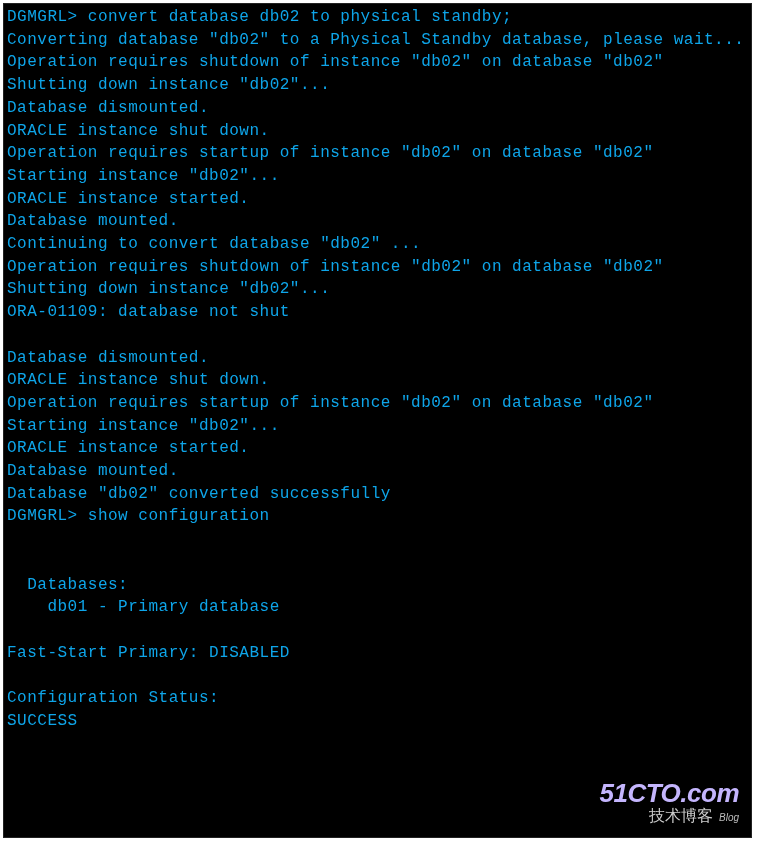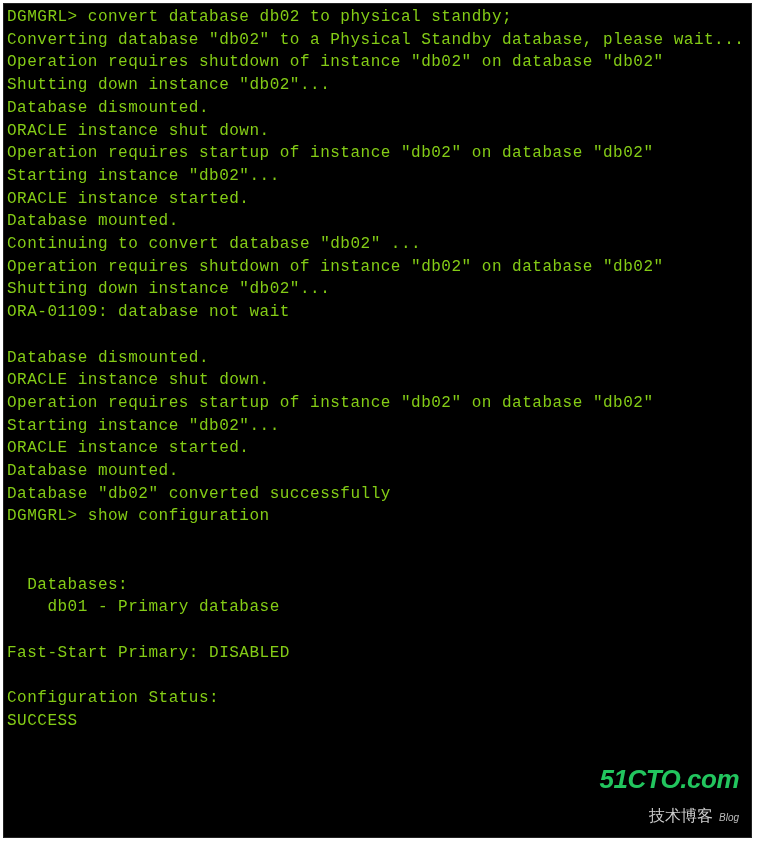--- a/index.html
+++ b/index.html
@@ -17,50 +17,50 @@
       border: 1px solid #222;
       margin: 3px;
       padding: 2px 3px;
       width: 749px;
       height: 835px;
       box-sizing: border-box;
       overflow: hidden;
       position: relative;
     }
     .line {
-      color: #84cc16;
+      color: #0ea5e9;
       font-size: 16px;
       line-height: 22.7px;
       white-space: pre;
       letter-spacing: 0.5px;
     }
     .watermark {
       position: absolute;
       right: 12px;
       bottom: 10px;
       text-align: right;
       pointer-events: none;
     }
     .wm-top {
       font-family: Arial, sans-serif;
       font-size: 26px;
       font-weight: bold;
       font-style: italic;
-      color: #22c55e;
+      color: #c4b5fd;
       text-shadow: 1px 1px 2px #000;
       letter-spacing: -0.5px;
       line-height: 1;
       margin-top: 48px;
     }
     .wm-bottom {
       font-family: "SimHei", sans-serif;
       font-size: 16px;
       color: #ccc;
       text-shadow: 1px 1px 2px #000;
-      margin-top: 14px;
+      margin-top: 0;
     }
     .wm-blog {
       font-family: Arial, sans-serif;
       font-size: 10px;
       font-style: italic;
       color: #bbb;
       margin-left: 6px;
     }
   </style>
 </head>
@@ -74,21 +74,21 @@
       <div class="line">Shutting down instance "db02"...</div>
       <div class="line">Database dismounted.</div>
       <div class="line">ORACLE instance shut down.</div>
       <div class="line">Operation requires startup of instance "db02" on database "db02"</div>
       <div class="line">Starting instance "db02"...</div>
       <div class="line">ORACLE instance started.</div>
       <div class="line">Database mounted.</div>
       <div class="line">Continuing to convert database "db02" ...</div>
       <div class="line">Operation requires shutdown of instance "db02" on database "db02"</div>
       <div class="line">Shutting down instance "db02"...</div>
-      <div class="line">ORA-01109: database not wait</div>
+      <div class="line">ORA-01109: database not shut</div>
       <div class="line"> </div>
       <div class="line">Database dismounted.</div>
       <div class="line">ORACLE instance shut down.</div>
       <div class="line">Operation requires startup of instance "db02" on database "db02"</div>
       <div class="line">Starting instance "db02"...</div>
       <div class="line">ORACLE instance started.</div>
       <div class="line">Database mounted.</div>
       <div class="line">Database "db02" converted successfully</div>
       <div class="line">DGMGRL&gt; show configuration</div>
       <div class="line"> </div>

